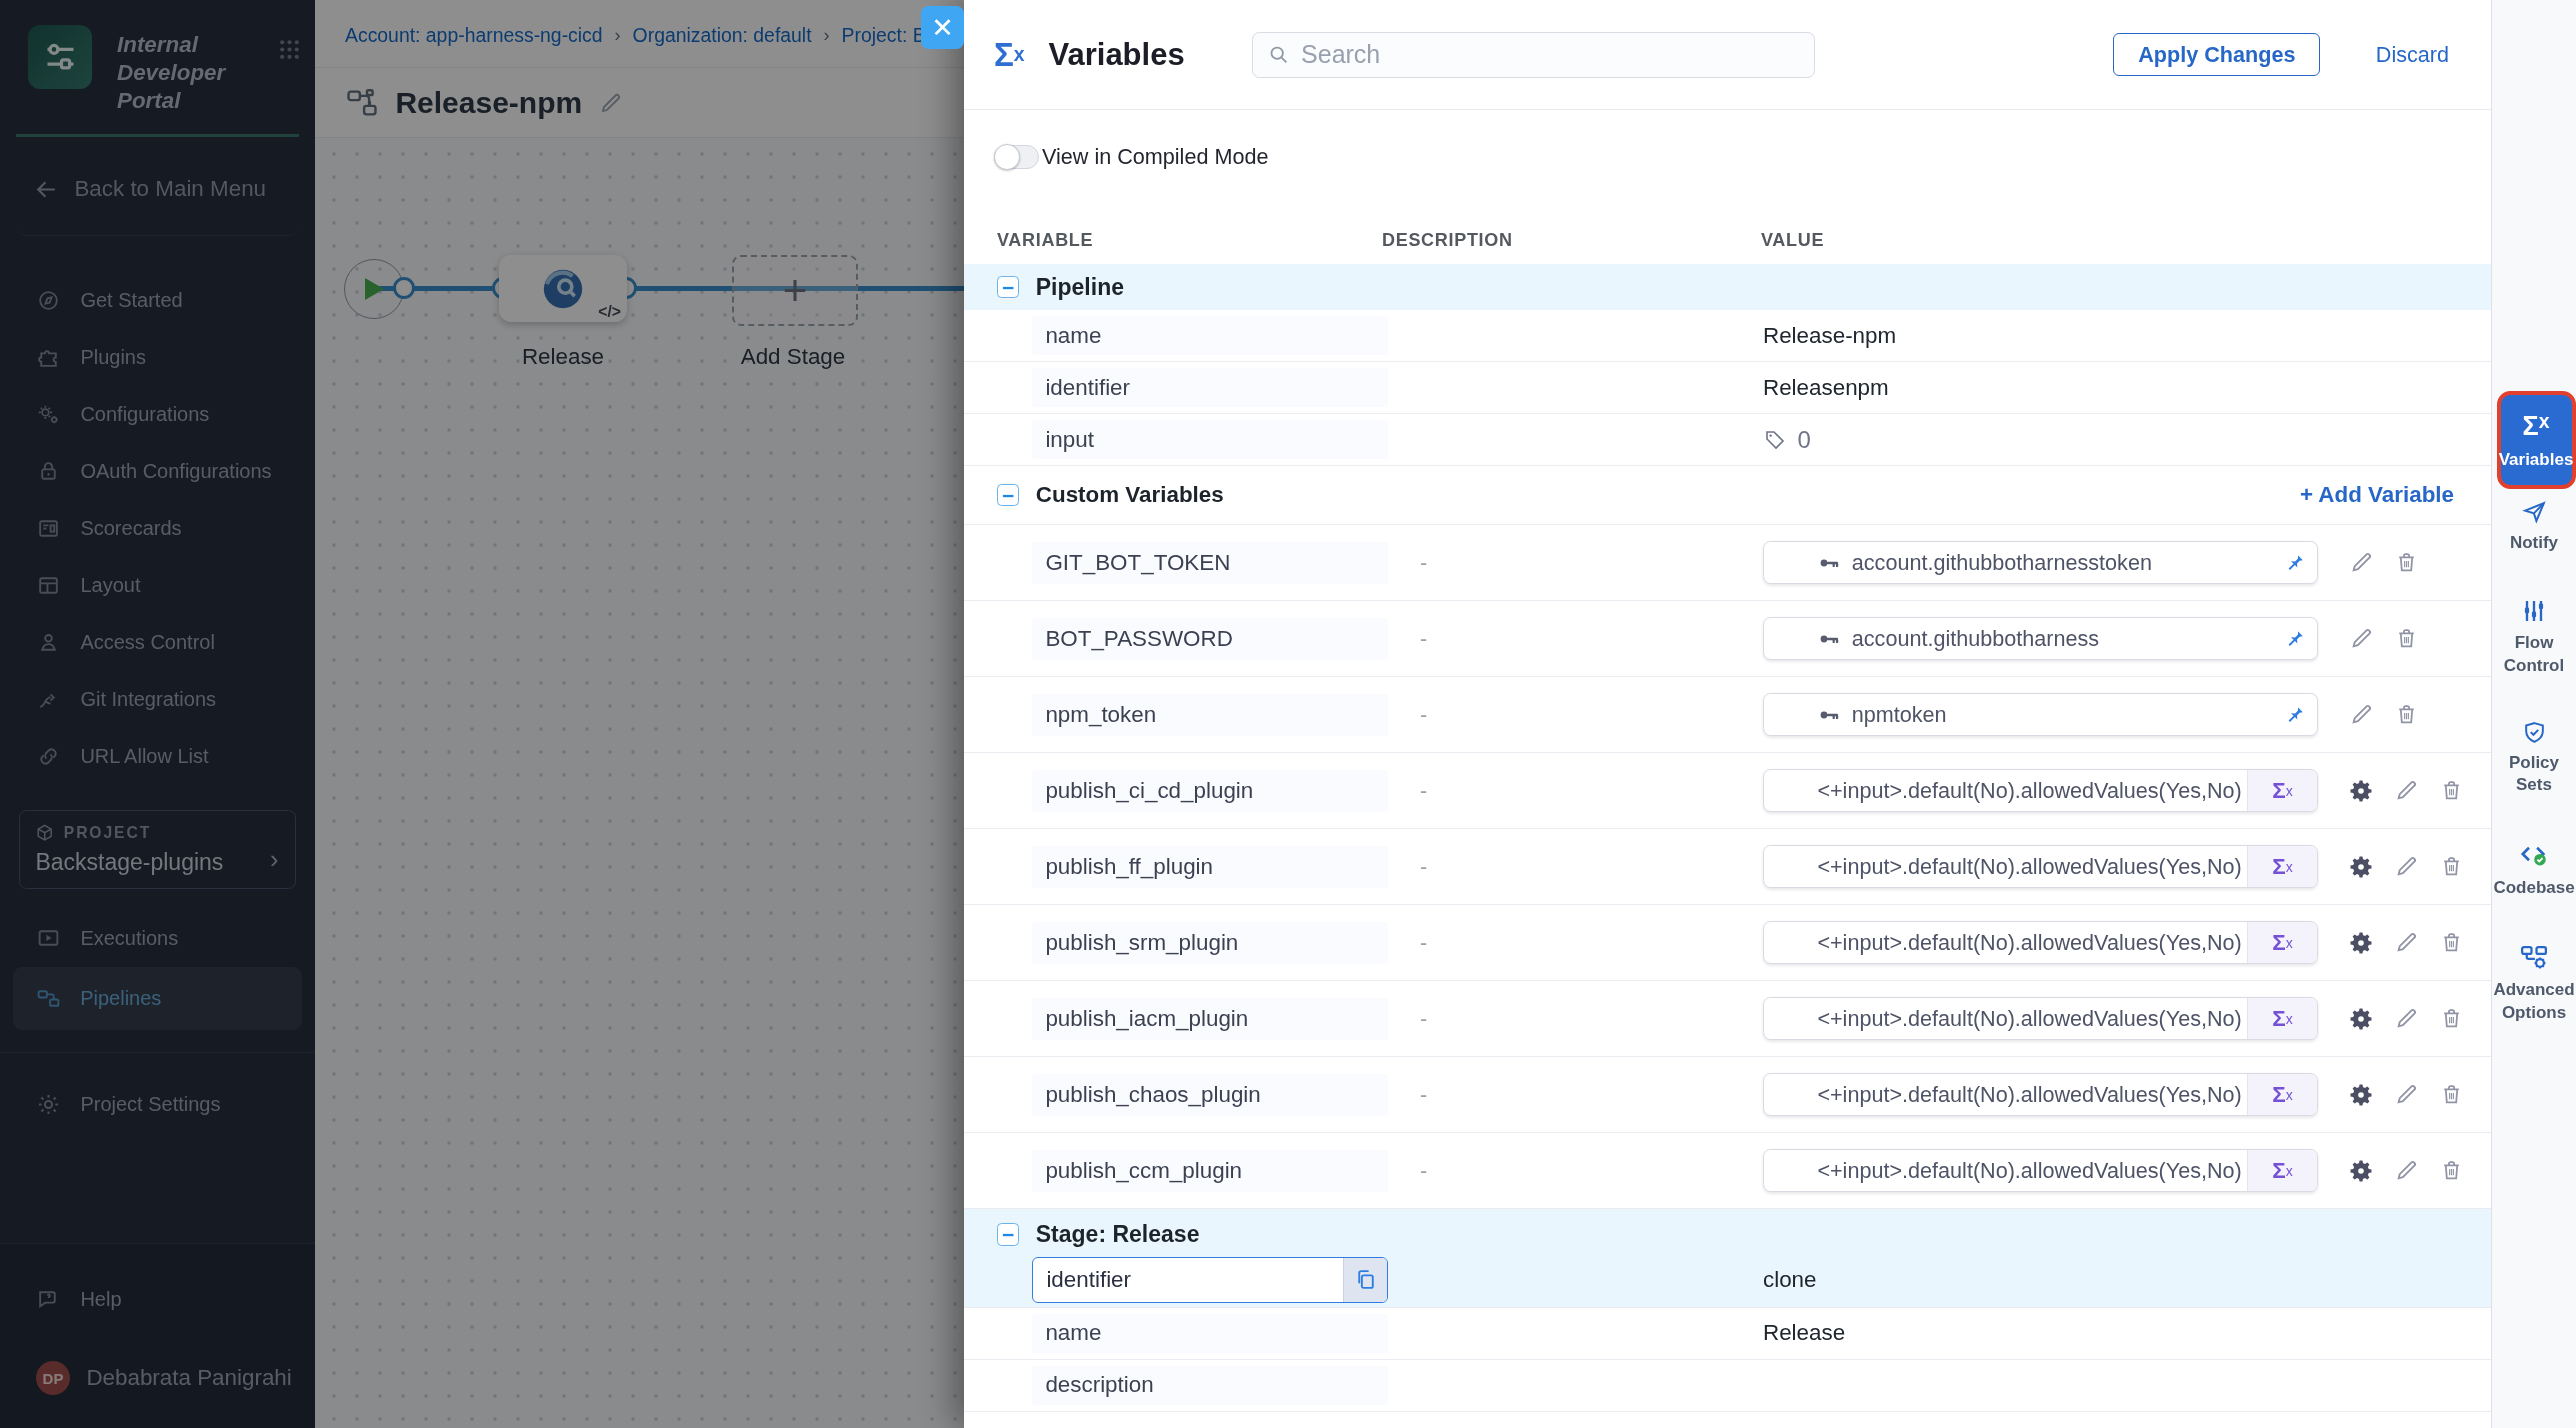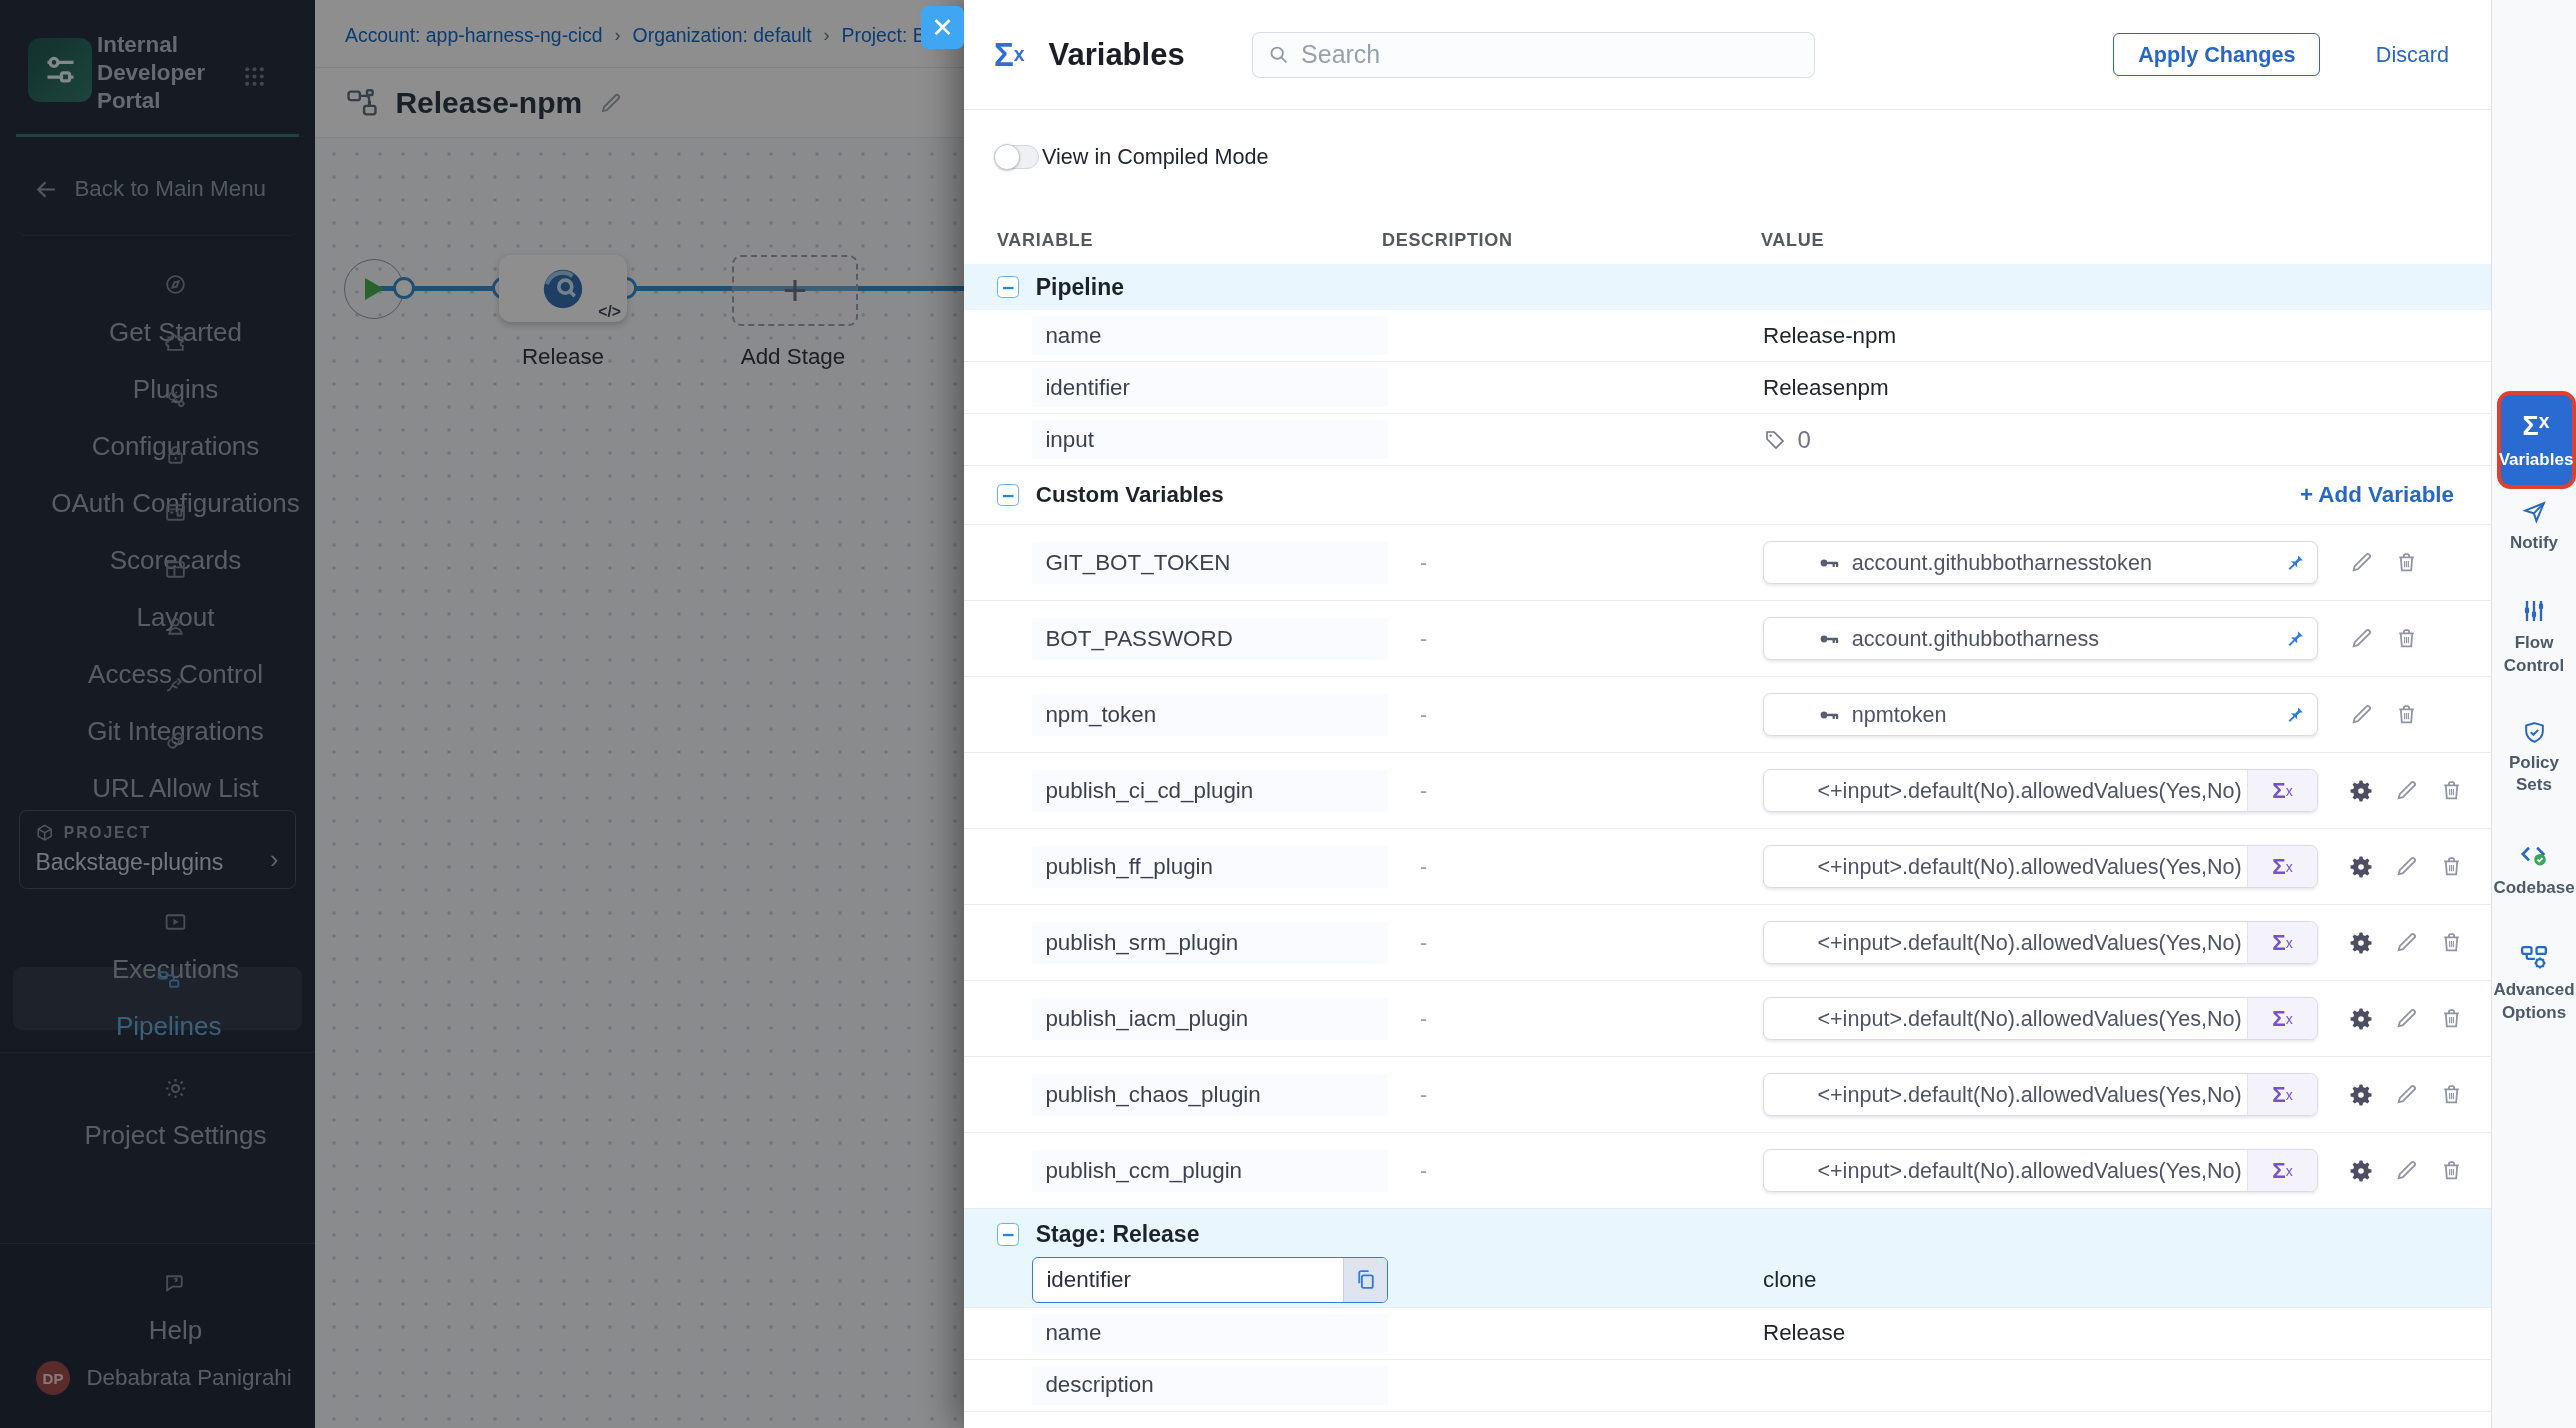--- a/index.html
+++ b/index.html
@@ -3,31 +3,31 @@
 <meta charset="utf-8">
 <style>
   html,body{margin:0;padding:0;}
   body{width:2576px;height:1428px;overflow:hidden;background:#fff;
        font-family:"Liberation Sans","DejaVu Sans",sans-serif;position:relative;}
   .ctr{display:flex;align-items:center;justify-content:center;}
   svg{display:block;}
 
   
   .sidebar{position:absolute;left:0;top:0;width:315px;height:1428px;background:#1b2534;z-index:1;}
-  .sb-head{display:flex;align-items:center;gap:5px;padding:25px 13.4px 19.4px 28px;}
+  .sb-head{display:flex;align-items:flex-start;gap:25px;padding:25px 13.4px 19.4px 28px;font-style:italic;}
   .logo{width:64px;height:64px;border-radius:12px;background:linear-gradient(135deg,#145046,#2b7466);flex:none;}
   .sb-title{font-size:22.4px;font-weight:700;color:#b2bac7;line-height:1.25;width:140px;padding-top:6px;}
   .grid-ic{color:#6e7787;padding-top:12px;}
   .sb-teal{height:3px;background:#2e7062;margin:0 16.4px;}
   .back-row{display:flex;align-items:center;gap:15px;color:#8f99a8;font-size:22.4px;
             margin:0 15px;padding:39px 9px 33px 19.4px;border-bottom:0.7px solid #2a3444;
             border-radius:0 0 12px 12px;cursor:pointer;}
   .sb-nav{margin-top:36px;}
   .sb-item{display:flex;align-items:center;gap:19.4px;height:57px;padding-left:36px;
-           font-size:26px;color:#98a1b0;cursor:pointer;flex-direction:column;}
+           font-size:20px;color:#98a1b0;cursor:pointer;}
   .sb-item .nic{width:25px;height:25px;color:#77markers;color:#7b8495;flex:none;}
   .sb-item.active{background:rgba(255,255,255,.08);border-radius:9px;margin:0 13.4px;
                   padding-left:22.4px;color:#62aad8;height:63px;}
   .sb-item.active .nic{color:#4f94c8;}
   .proj-card{margin:25px 19.4px 21px;border:0.7px solid #414e67;border-radius:7.5px;
              padding:12px 15px;position:relative;cursor:pointer;}
   .proj-label{display:flex;align-items:center;gap:9px;font-size:15.7px;letter-spacing:1.9px;
               color:#8d96a6;font-weight:700;}
   .proj-name{font-size:23px;color:#ccd3df;margin-top:6px;}
   .proj-chev{position:absolute;right:16.4px;top:34px;color:#a6aebc;font-size:25px;}

